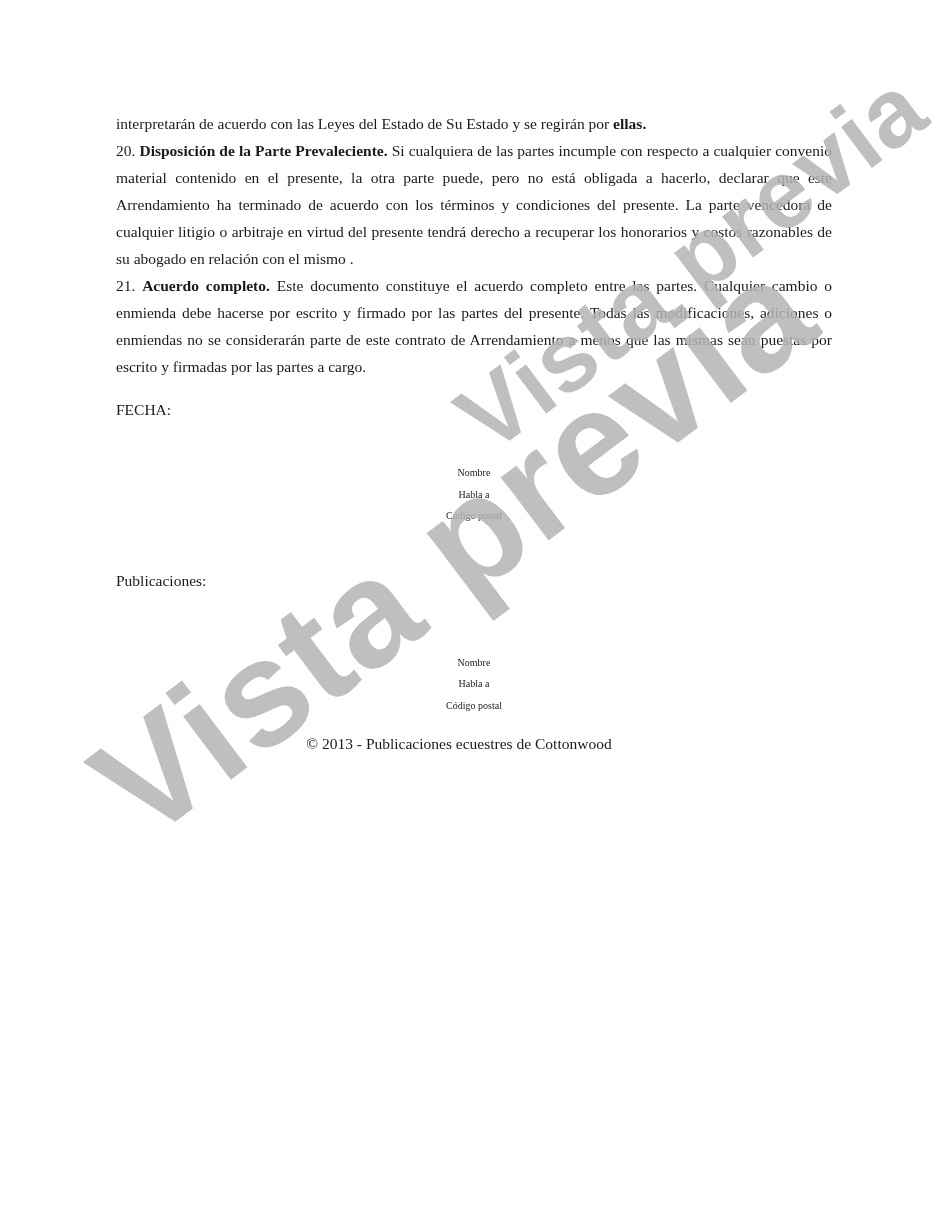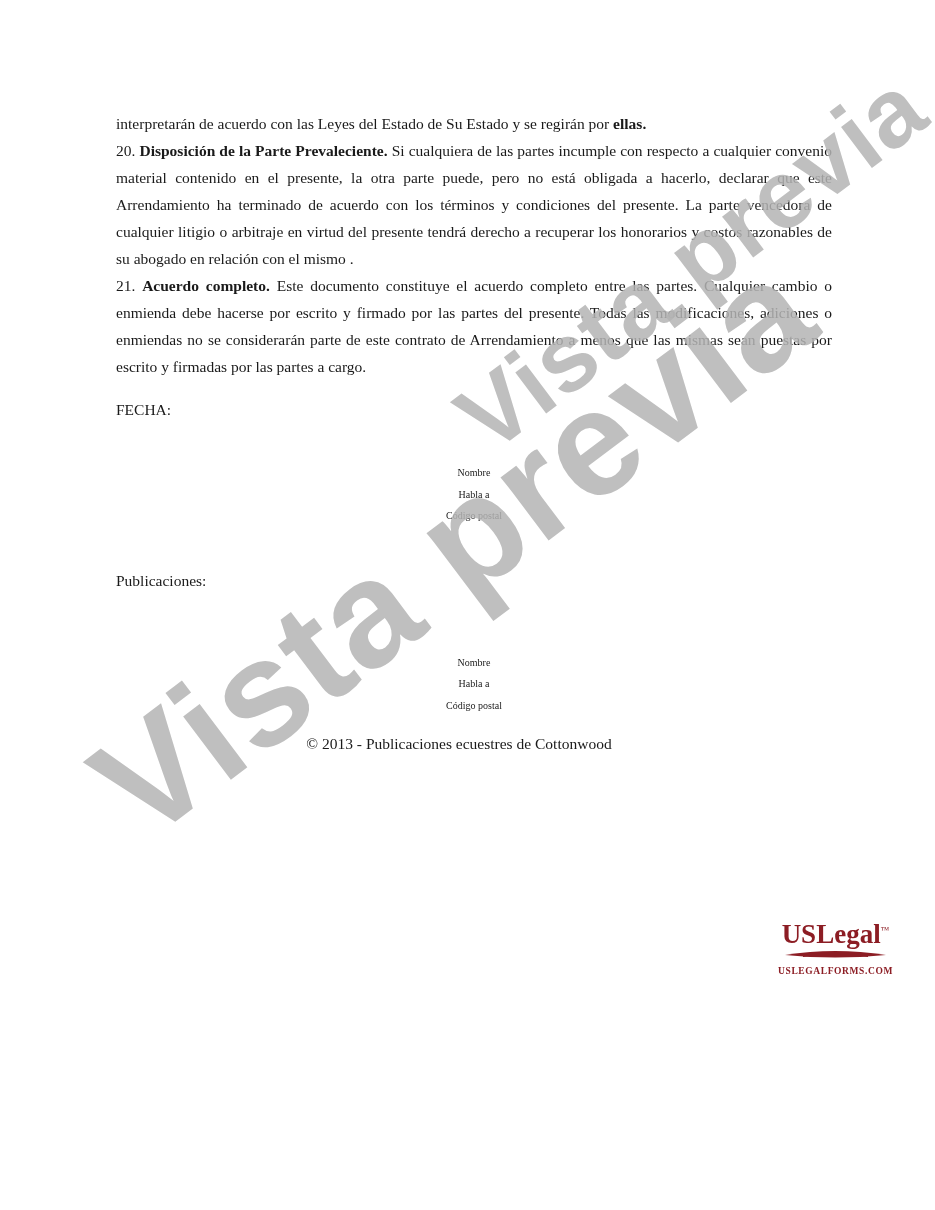--- a/index.html
+++ b/index.html
@@ -169,22 +169,14 @@
 
     <div class="copyright">© 2013 - Publicaciones ecuestres de Cottonwood</div>
 
   </div>
 
   <div class="watermark">
     <span class="wm-1">Vista previa</span>
     <span class="wm-2">Vista previa</span>
   </div>
 
-  <div class="logo">
-    <div class="logo-main"><span class="us">US</span><span class="legal">Legal</span><span class="logo-tm">™</span></div>
-    <svg class="logo-swoosh" viewBox="0 0 105 10">
-      <path d="M2 5 Q 52 -3 103 5 Q 52 10 2 5 Z" fill="#8c1d24"></path>
-      <path d="M20 6.5 Q 52 2 85 6.5" stroke="#8c1d24" stroke-width="1" fill="none"></path>
-    </svg>
-    <div class="logo-sub">USLEGALFORMS.COM</div>
-  </div>
 
 </div>
 
 </body></html>

